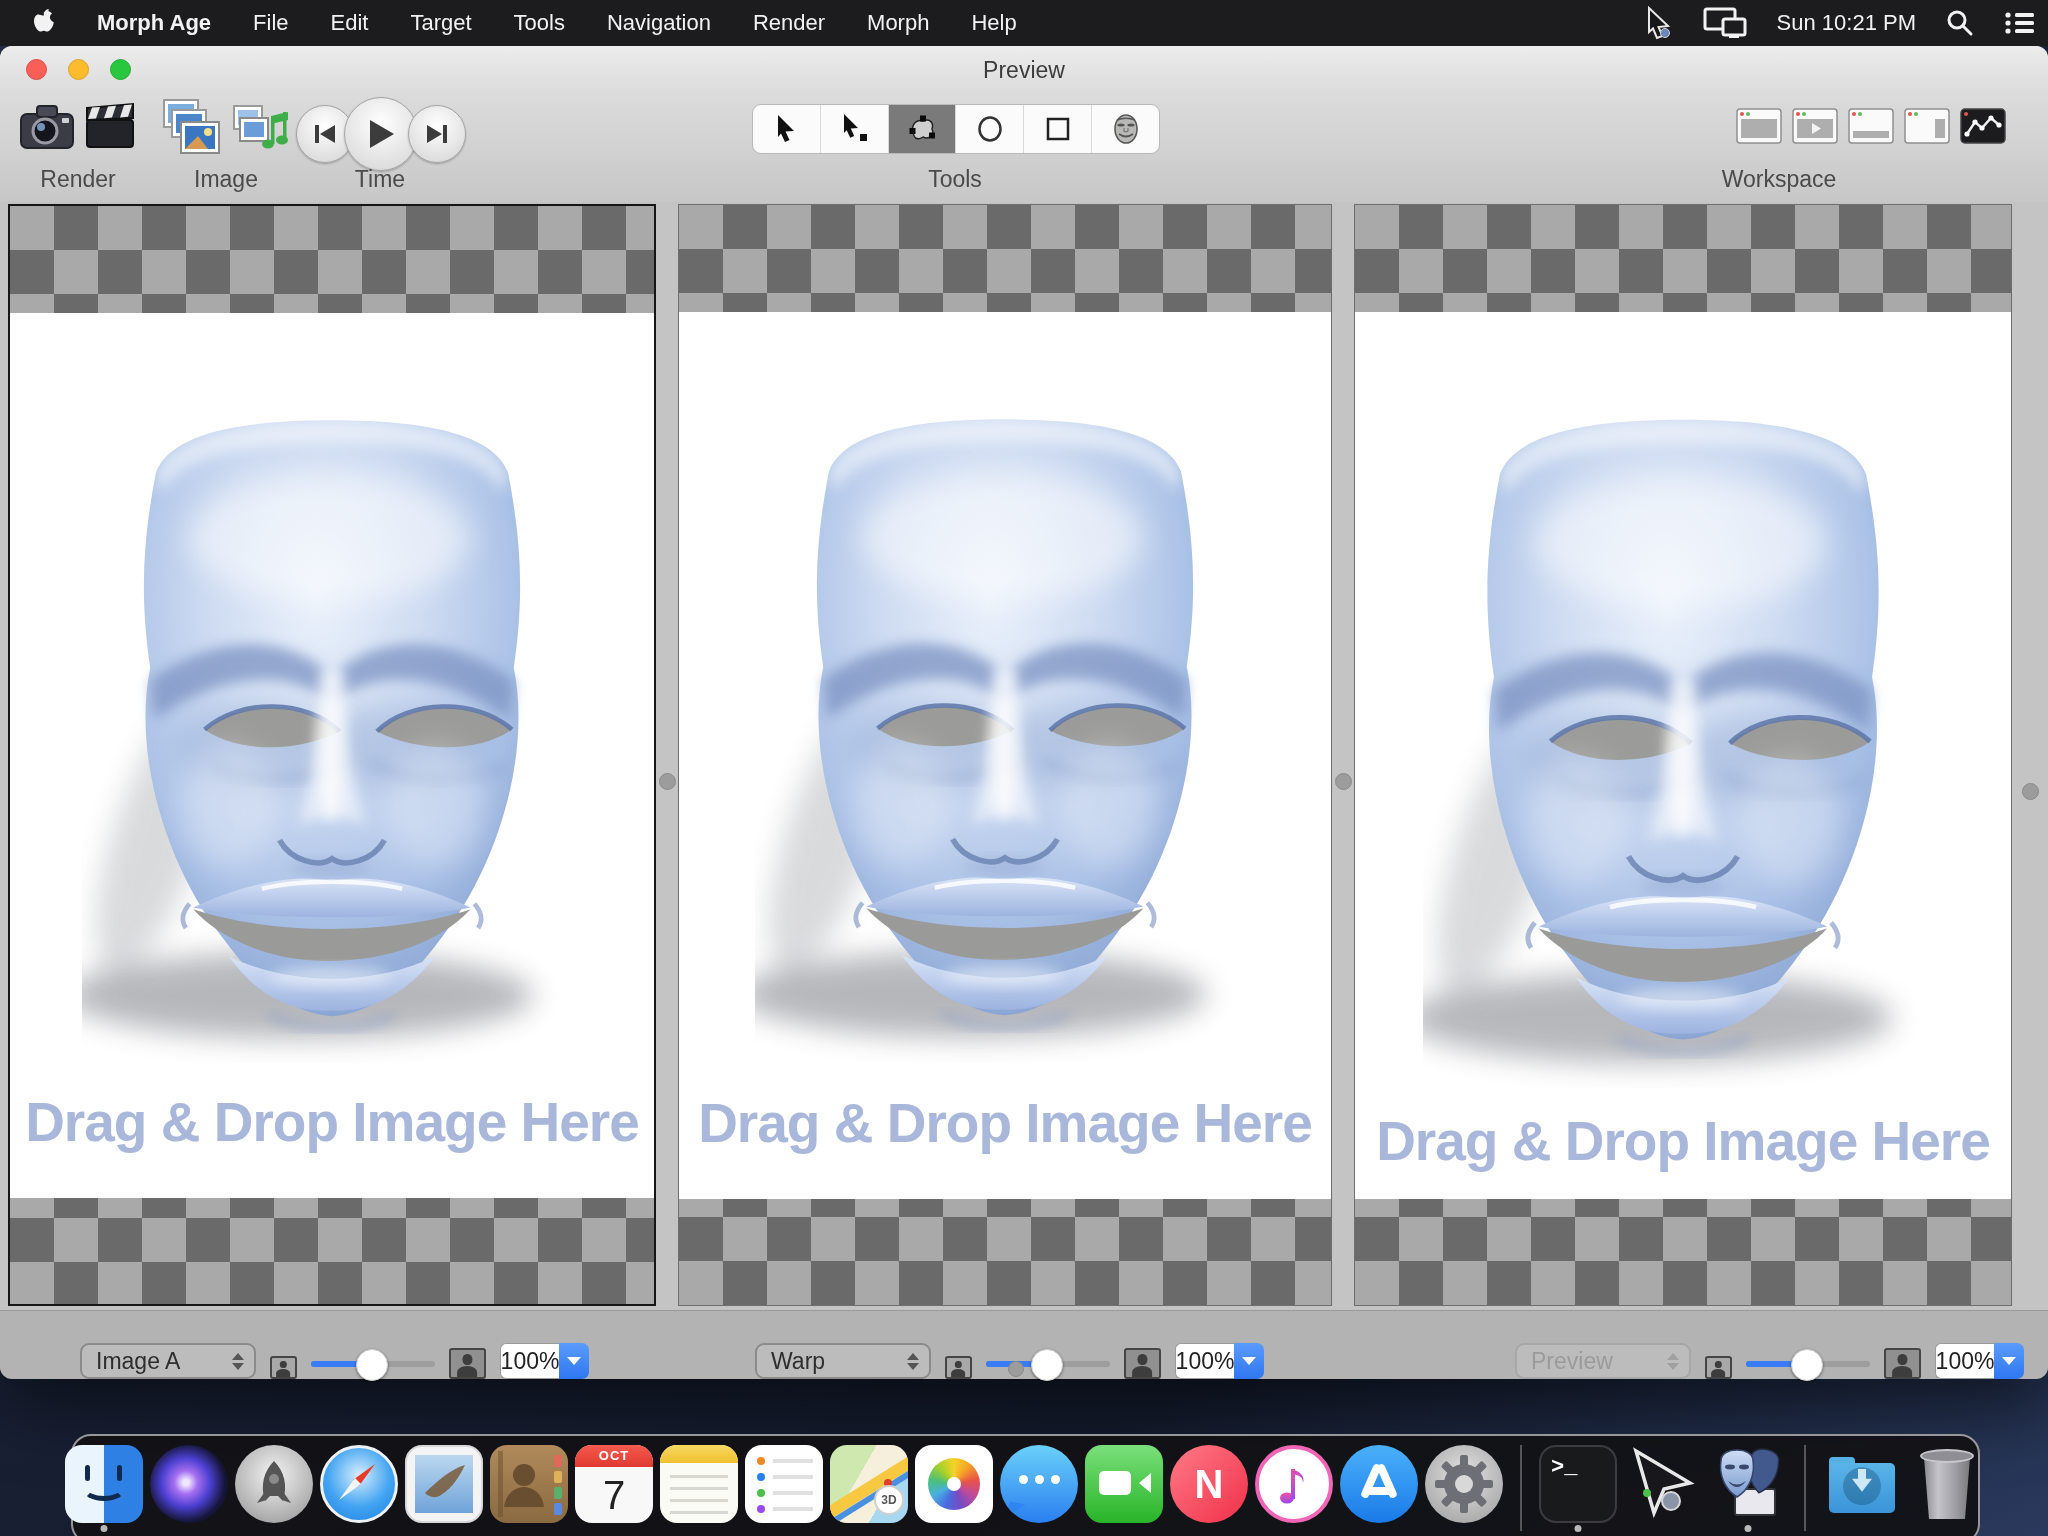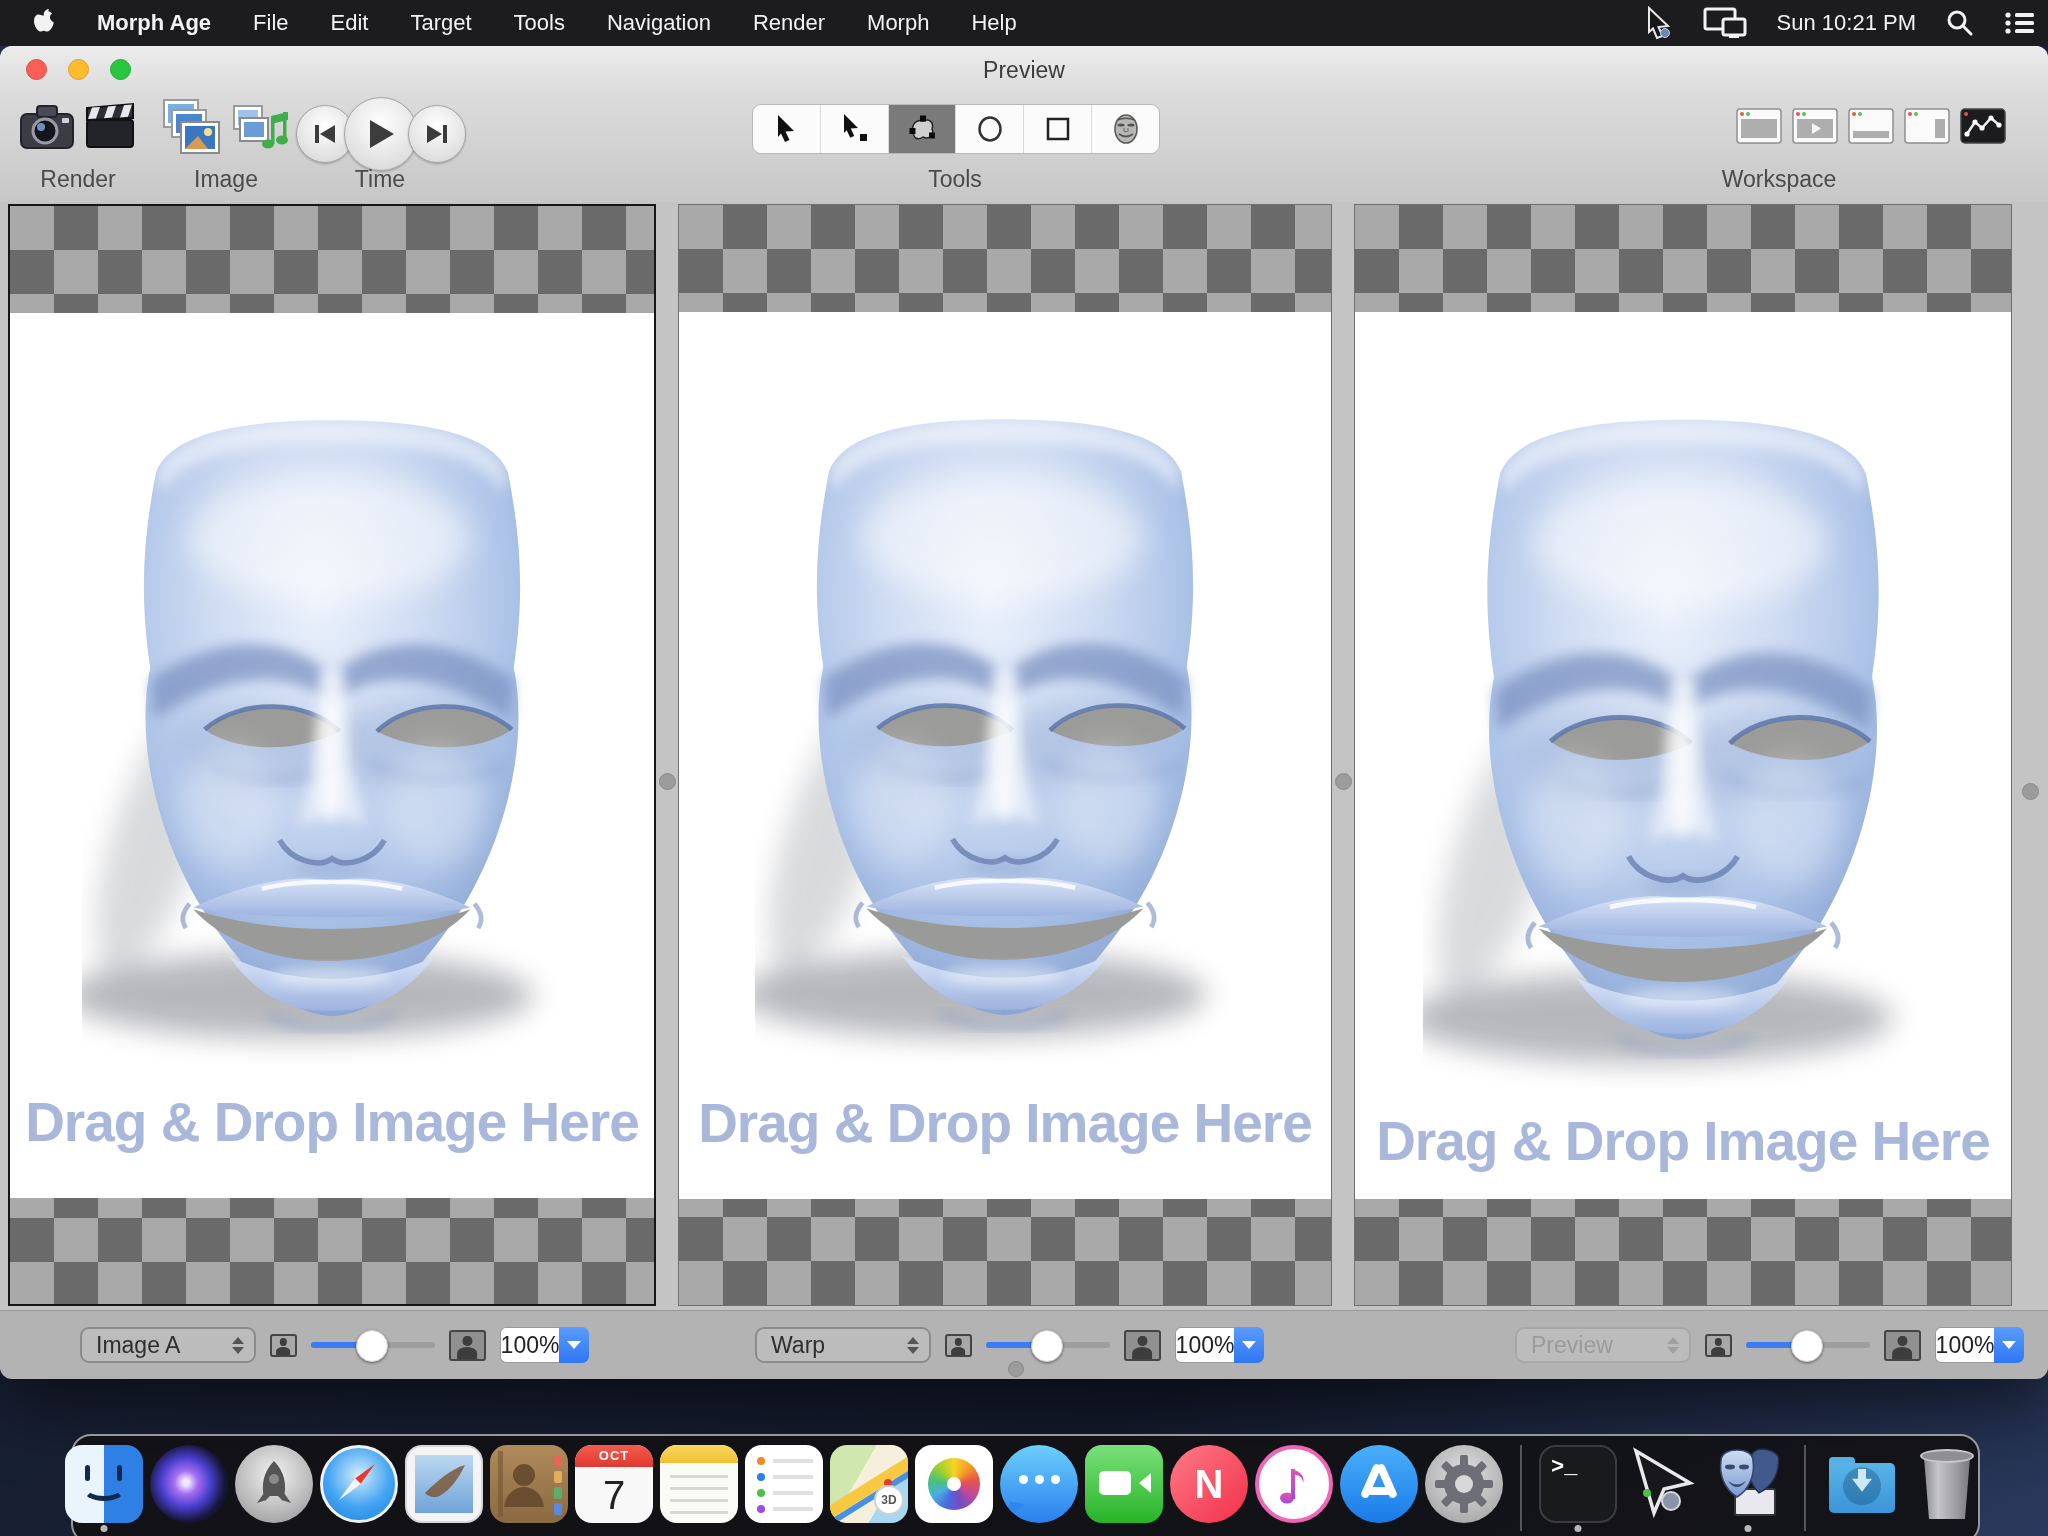--- a/index.html
+++ b/index.html
@@ -56,21 +56,21 @@
   .maskwrap{position:absolute;left:50%;top:38px;transform:translateX(-50%);}
   .p3 .maskwrap{top:50px;transform:translateX(-50%) scale(1.04);}
   .mask-svg{width:500px;height:712px;display:block;}
   .droptext{position:absolute;left:0;right:0;bottom:44px;text-align:center;white-space:nowrap;
     font-weight:bold;font-size:55px;letter-spacing:-1px;color:#a9b7da;}
   .p3 .droptext{bottom:26px;}
   .handle{position:absolute;width:15px;height:15px;border-radius:50%;background:#9c9c9c;border:1px solid #8a8a8a;}
   
   .ctrlbar{position:absolute;left:0;top:1264px;width:2048px;height:68px;background:#b3b3b3;
     border-top:1px solid #999;border-radius:0 0 12px 12px;}
-  .cgroup{position:absolute;top:0;height:68px;display:flex;align-items:center;gap:14px;}
+  .cgroup{position:absolute;top:0;height:68px;display:flex;align-items:flex-end;gap:14px;}
   .cg1{left:80px;} .cg2{left:755px;} .cg3{right:24px;}
   .popup{width:176px;height:36px;border:2px solid #8b8b8b;border-radius:9px;background:rgba(255,255,255,.12);
     display:flex;align-items:center;font-size:23px;color:#2e2e2e;padding:0 10px 0 14px;box-sizing:border-box;}
   .popup .chev{margin-left:auto;display:flex;flex-direction:column;gap:3px;}
   .popup .chev i{display:block;width:0;height:0;border-left:6px solid transparent;border-right:6px solid transparent;}
   .popup .chev i.up{border-bottom:7px solid #555;}
   .popup .chev i.dn{border-top:7px solid #555;}
   .popup.disabled{border-color:#a7a7a7;color:#9b9b9b;}
   .popup.disabled .chev i.up{border-bottom-color:#a0a0a0;}
   .popup.disabled .chev i.dn{border-top-color:#a0a0a0;}

